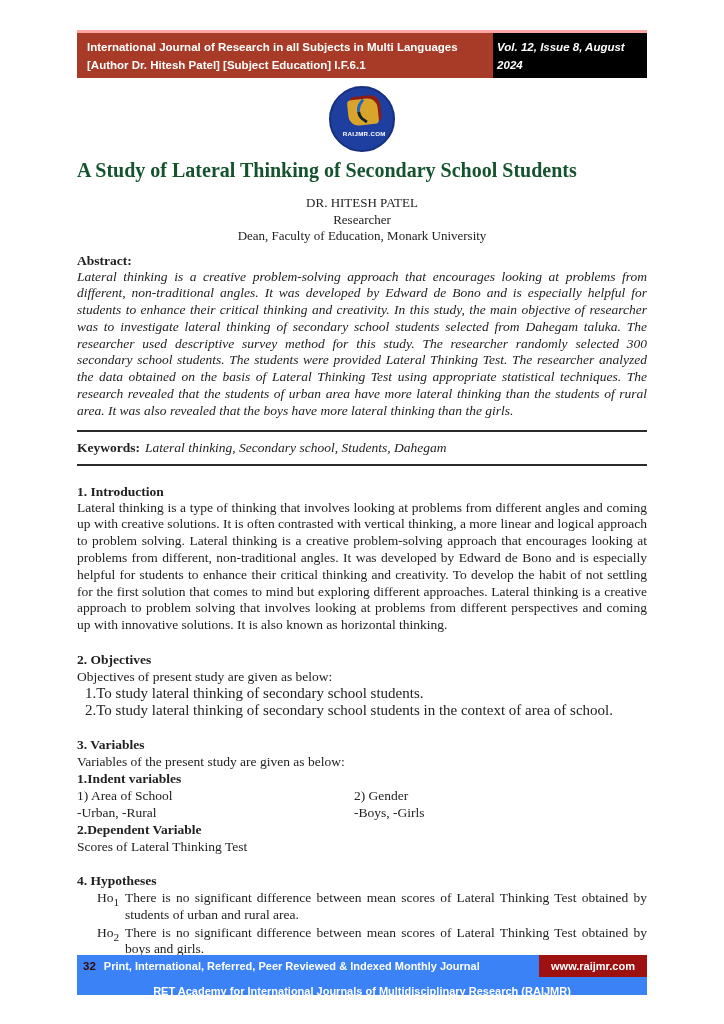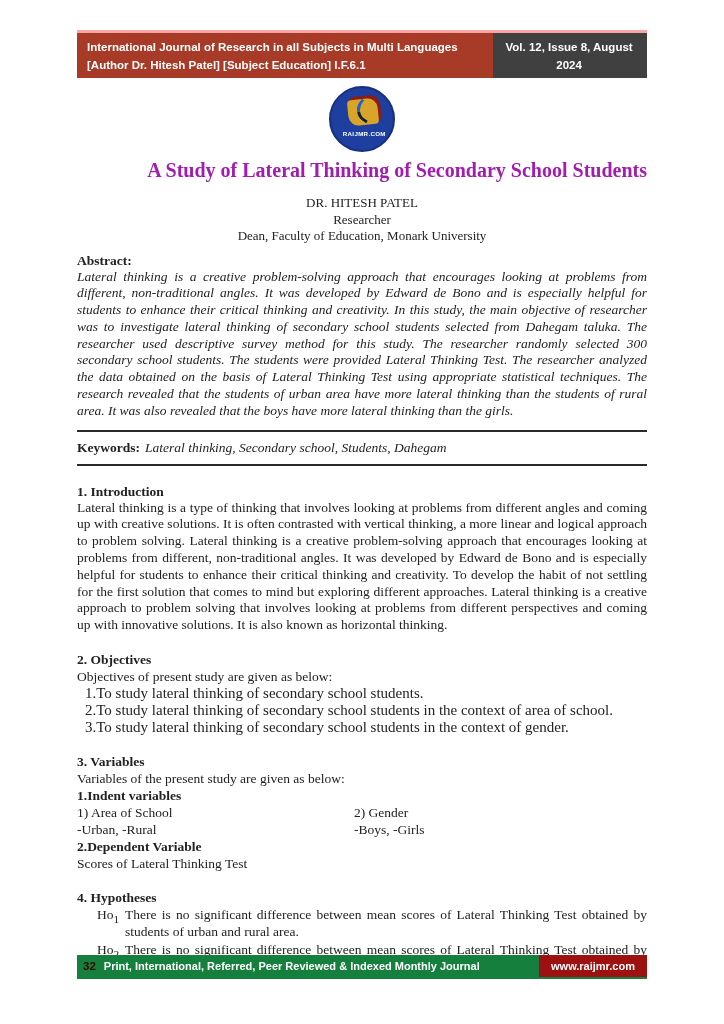--- a/index.html
+++ b/index.html
@@ -28,23 +28,24 @@
     font-size: 11.5px;
     line-height: 18px;
   }
   .band-left {
     flex: 0 0 73%;
     background: #a73b27;
     padding: 5px 10px 0 10px;
   }
   .band-right {
     flex: 1;
-    background: #404040;
+    background: #000000;
     padding: 5px 6px 0 4px;
-    text-align: center;
+    text-align: left;
+    font-style: italic;
   }
 
   
   .logo {
     position: relative;
     width: 66px; height: 66px;
     margin: 8px auto 0 auto;
     border-radius: 50%;
     background: #1e3fa0;
     border: 2px solid #16307d;
@@ -77,24 +78,24 @@
     color: #ffffff;
     font-size: 10px;
     transform: scale(0.62);
     letter-spacing: 0.5px;
     white-space: nowrap;
   }
 
   
   .title {
     margin-top: 7px;
-    text-align: right;
+    text-align: left;
     font-size: 20px;
     font-weight: bold;
-    color: #a21caf;
+    color: #14532d;
   }
   .author-block { margin-top: 13px; text-align: center; font-size: 13px; line-height: 16.5px; }
 
   
   .h-bold { font-weight: bold; font-size: 13.5px; }
   .para { font-size: 13.5px; line-height: 16.8px; text-align: justify; }
   .italic { font-style: italic; }
   .abstract-wrap { margin-top: 8px; }
   .rule { border: 0; border-top: 2px solid #2b2b2b; margin: 0; }
   .rule-1 { margin-top: 10px; }
@@ -108,22 +109,22 @@
   .var-grid { display: grid; grid-template-columns: 277px 1fr; font-size: 13.5px; line-height: 17px; }
 
   .hyp-item { display: flex; padding-left: 20px; margin-top: 1px; }
   .hyp-label { flex: 0 0 28px; font-size: 13.5px; line-height: 16.8px; }
   .hyp-text { flex: 1; font-size: 13.5px; line-height: 16.8px; text-align: justify; }
 
   
   .footer {
     position: absolute;
     left: 77px; top: 955px;
-    width: 570px; height: 24px;
-    background: #15803d;
+    width: 570px; height: 40px;
+    background: #3b82f6;
     font-family: "Liberation Sans", sans-serif;
     font-weight: bold;
     color: #ffffff;
     font-size: 11px;
   }
   .footer-top { position: relative; display: flex; align-items: center; height: 20px; padding: 2px 8px 0 6px; }
   .footer-pageno { color: #350a05; margin-right: 8px; font-size: 11.5px; }
   .footer-site {
     position: absolute;
     right: 0; top: 0;
@@ -178,21 +179,20 @@
       <div class="h-bold">1. Introduction</div>
       <p class="para">Lateral thinking is a type of thinking that involves looking at problems from different angles and coming up with creative solutions. It is often contrasted with vertical thinking, a more linear and logical approach to problem solving. Lateral thinking is a creative problem-solving approach that encourages looking at problems from different, non-traditional angles. It was developed by Edward de Bono and is especially helpful for students to enhance their critical thinking and creativity. To develop the habit of not settling for the first solution that comes to mind but exploring different approaches. Lateral thinking is a creative approach to problem solving that involves looking at problems from different perspectives and coming up with innovative solutions. It is also known as horizontal thinking.</p>
     </section>
 
     <section class="section">
       <div class="h-bold">2. Objectives</div>
       <div class="plain-line">Objectives of present study are given as below:</div>
       <div class="list">
         <div>1.To study lateral thinking of secondary school students.</div>
         <div>2.To study lateral thinking of secondary school students in the context of area of school.</div>
-        <div>3.To study lateral thinking of secondary school students in the context of gender.</div>
       </div>
     </section>
 
     <section class="section">
       <div class="h-bold">3. Variables</div>
       <div class="plain-line">Variables of the present study are given as below:</div>
       <div class="plain-line h-bold">1.Indent variables</div>
       <div class="var-grid">
         <div>1) Area of School</div>
         <div>2) Gender</div>

